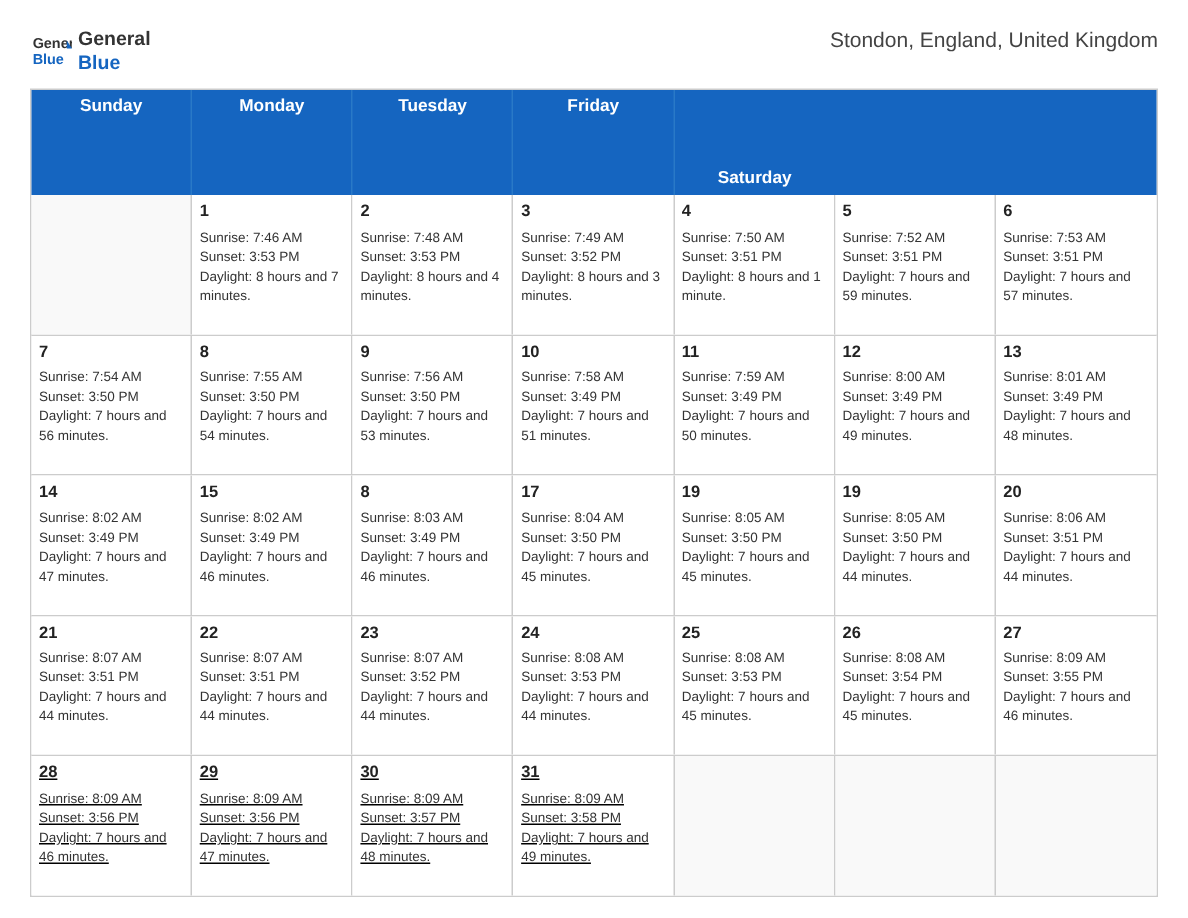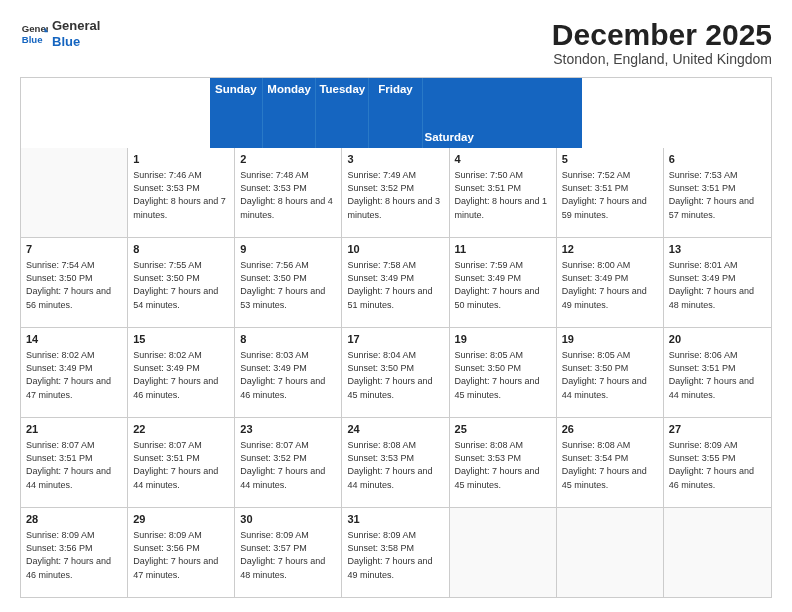--- a/index.html
+++ b/index.html
@@ -43,21 +43,20 @@
     }
     .subtitle {
       font-size: 14px;
       color: #444;
     }
     .calendar {
       flex: 1;
       display: flex;
       flex-direction: column;
       border: 1px solid #ccc;
-      align-items: center;
     }
     .cal-header-row {
       display: grid;
       grid-template-columns: repeat(7, 1fr);
       background: #1565c0;
     }
     .cal-header-cell {
       color: #fff;
       font-size: 11.5px;
       font-weight: bold;
@@ -70,21 +69,21 @@
       flex: 1;
       display: flex;
       flex-direction: column;
     }
     .cal-week {
       display: grid;
       grid-template-columns: repeat(7, 1fr);
       flex: 1;
       border-bottom: 1px solid #ccc;
     }
-    .cal-week:last-child { border-bottom: none; }
+    .cal-week:last-child { border-bottom: none; text-decoration: underline; }
     .cal-cell {
       border-right: 1px solid #ccc;
       padding: 4px 5px 3px 5px;
       font-size: 9.5px;
       color: #333;
       line-height: 1.4;
       vertical-align: top;
       background: #fff;
     }
     .cal-cell:last-child { border-right: none; }
@@ -112,21 +111,20 @@
         <text x="2" y="14" font-size="11" font-weight="bold" fill="#333" font-family="Arial">General</text>
         <text x="2" y="26" font-size="11" font-weight="bold" fill="#1565c0" font-family="Arial">Blue</text>
         <polygon points="28,8 32,14 28,14" fill="#1565c0"></polygon>
       </svg>
       <div style="display:flex;flex-direction:column;line-height:1.2;">
         <span style="font-size:13px;font-weight:bold;color:#333;">General</span>
         <span style="font-size:13px;font-weight:bold;color:#1565c0;">Blue</span>
       </div>
     </div>
     <div class="title-block">
-      <div class="main-title">December 2025</div>
       <div class="subtitle">Stondon, England, United Kingdom</div>
     </div>
   </div>
 
   <div class="calendar">
     <div class="cal-header-row">
     <div class="cal-header-cell">Sunday</div>
         <div class="cal-header-cell">Monday</div>
         <div class="cal-header-cell">Tuesday</div>
         <div class="cal-header-cell">Friday</div>

